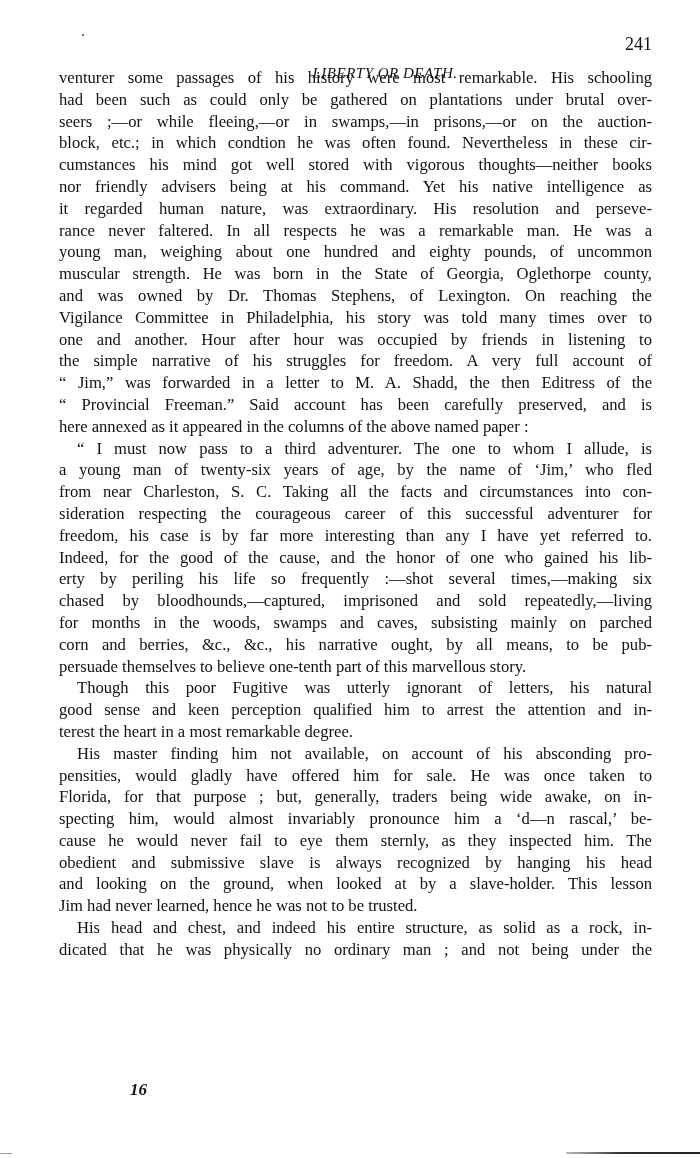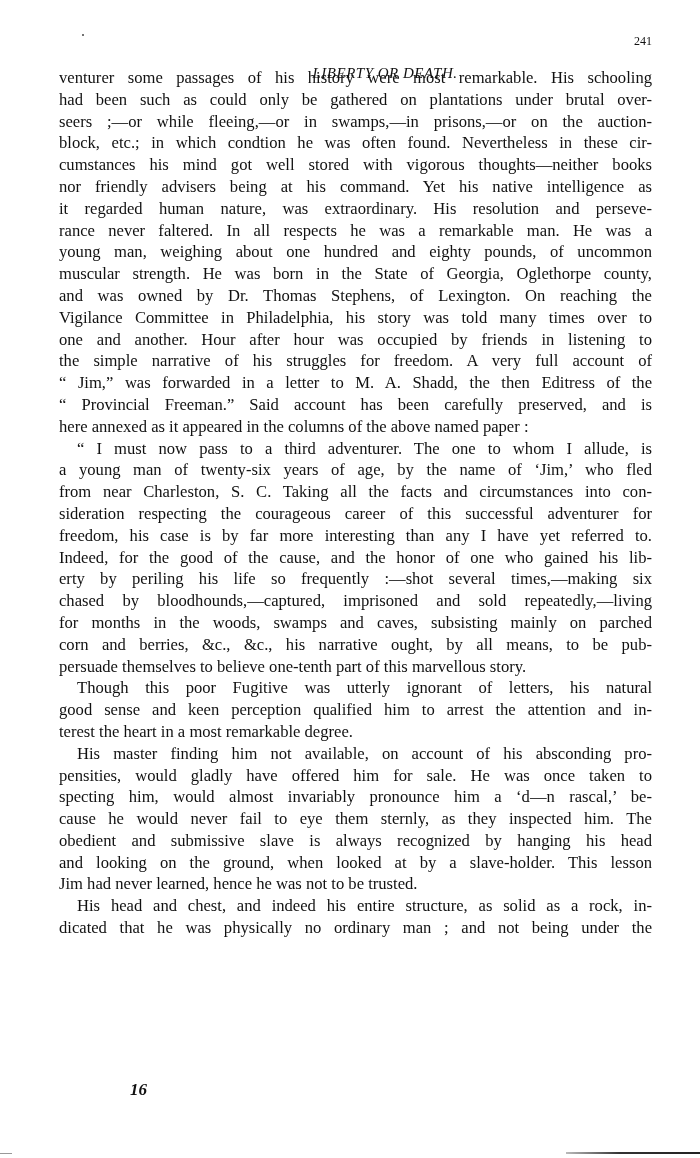--- a/index.html
+++ b/index.html
@@ -30,21 +30,21 @@
       font-style: italic;
       font-size: 15px;
       letter-spacing: 0.5px;
       top: 3px;
       margin-top: 28px;
     }
     .page-number {
       position: absolute;
       right: 0;
       top: 0;
-      font-size: 12px;
+      font-size: 18px;
     }
     .scan-dot {
       position: absolute;
       left: 82px;
       top: 34px;
       width: 2px;
       height: 2px;
       background: #444;
       border-radius: 50%;
     }
@@ -131,20 +131,21 @@
       <span class="line last">persuade themselves to believe one-tenth part of this marvellous story.</span>
     </div>
     <div>
       <span class="line indent">Though this poor Fugitive was utterly ignorant of letters, his natural</span>
       <span class="line">good sense and keen perception qualified him to arrest the attention and in-</span>
       <span class="line last">terest the heart in a most remarkable degree.</span>
     </div>
     <div>
       <span class="line indent">His master finding him not available, on account of his absconding pro-</span>
       <span class="line">pensities, would gladly have offered him for sale.   He was once taken to</span>
+      <span class="line">Florida, for that purpose ;  but, generally, traders being wide awake, on in-</span>
       <span class="line">specting him, would almost invariably pronounce him a ‘d—n rascal,’ be-</span>
       <span class="line">cause he would never fail to eye them sternly, as they inspected him.   The</span>
       <span class="line">obedient and submissive slave is always recognized by hanging his head</span>
       <span class="line">and looking on the ground, when looked at by a slave-holder.   This lesson</span>
       <span class="line last">Jim had never learned, hence he was not to be trusted.</span>
     </div>
     <div>
       <span class="line indent">His head and chest, and indeed his entire structure, as solid as a rock, in-</span>
       <span class="line">dicated that he was physically no ordinary man ; and not being under the</span>
     </div>

